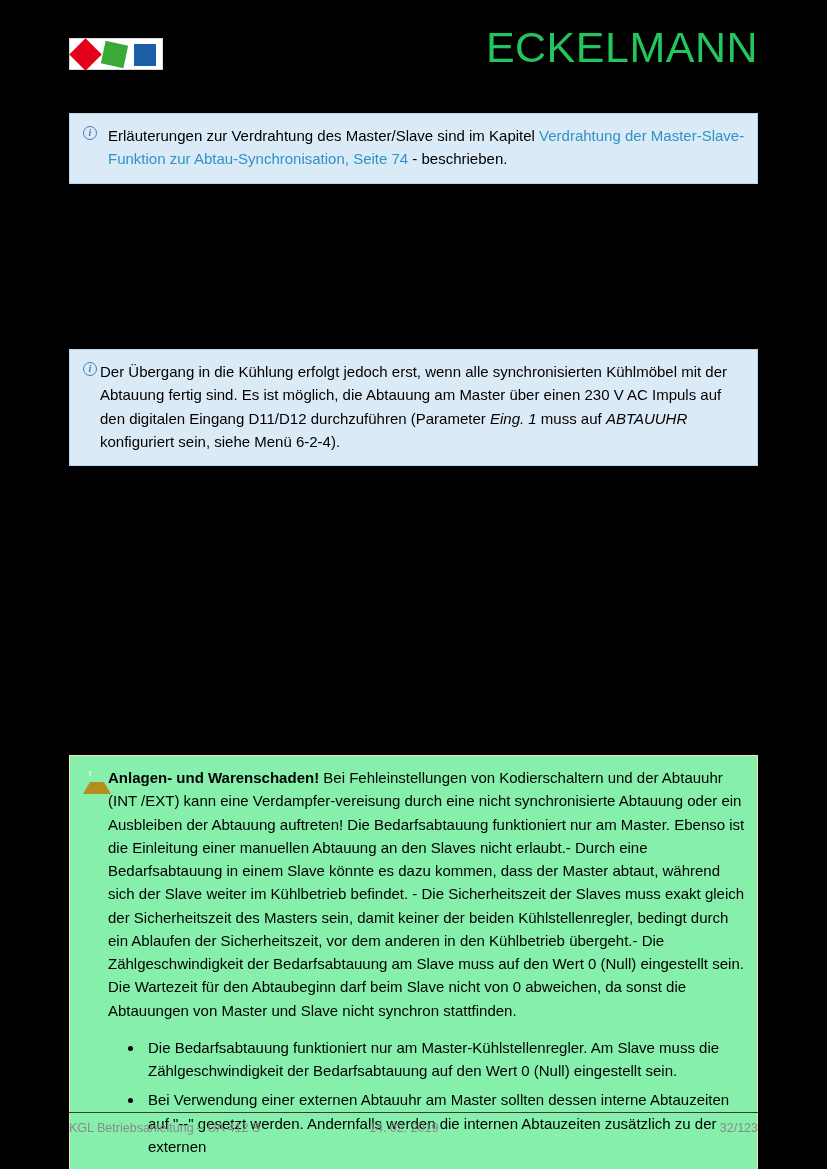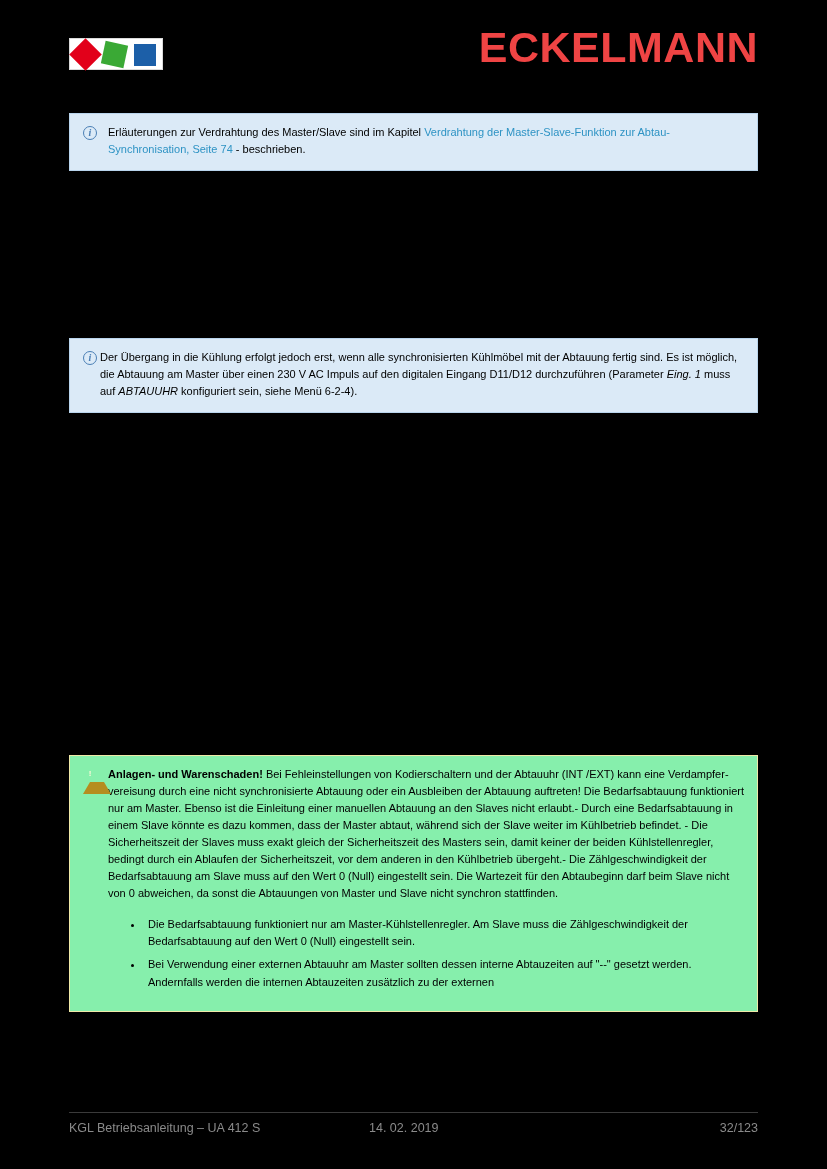--- a/index.html
+++ b/index.html
@@ -70,35 +70,35 @@
     width: 22px;
     height: 22px;
     background: #1c5fa8;
   }
   .brand {
     position: absolute;
     right: 69px;
     top: 26px;
     font-size: 43px;
     letter-spacing: 0.5px;
-    color: #ef4444;
+    color: #22c55e;
     font-family: "Liberation Sans", sans-serif;
-    font-weight: 700;
+    font-weight: 400;
     line-height: 1;
     white-space: nowrap;
   }
 
   
   .note {
     position: absolute;
     left: 69px;
     width: 689px;
     box-sizing: border-box;
     padding: 10px 12px 12px 38px;
-    font-size: 11px;
+    font-size: 15px;
     line-height: 1.55;
   }
   .note.info {
     background: #dbeaf7;
     border: 1px solid #b9d4ec;
   }
   .note.warn {
     background: #86efac;
     border: 1px solid #efe9a8;
   }
@@ -146,21 +146,21 @@
     color: #fcf9d9;
     line-height: 1;
   }
 
   .note .txt { display: block; }
   .link { color: #2e93c4; }
   .ital { font-style: italic; }
   .bold { font-weight: bold; }
 
   #note1 { top: 113px; }
-  #note2 { top: 338px; padding-left: 30px; }
+  #note2 { top: 349px; padding-left: 30px; }
   #note3 { top: 632px; }
   #note4 { top: 755px; padding-bottom: 14px; }
 
   .note ul {
     margin: 14px 0 0 0;
     padding-left: 36px;
   }
   .note li {
     margin-bottom: 6px;
     padding-left: 4px;

